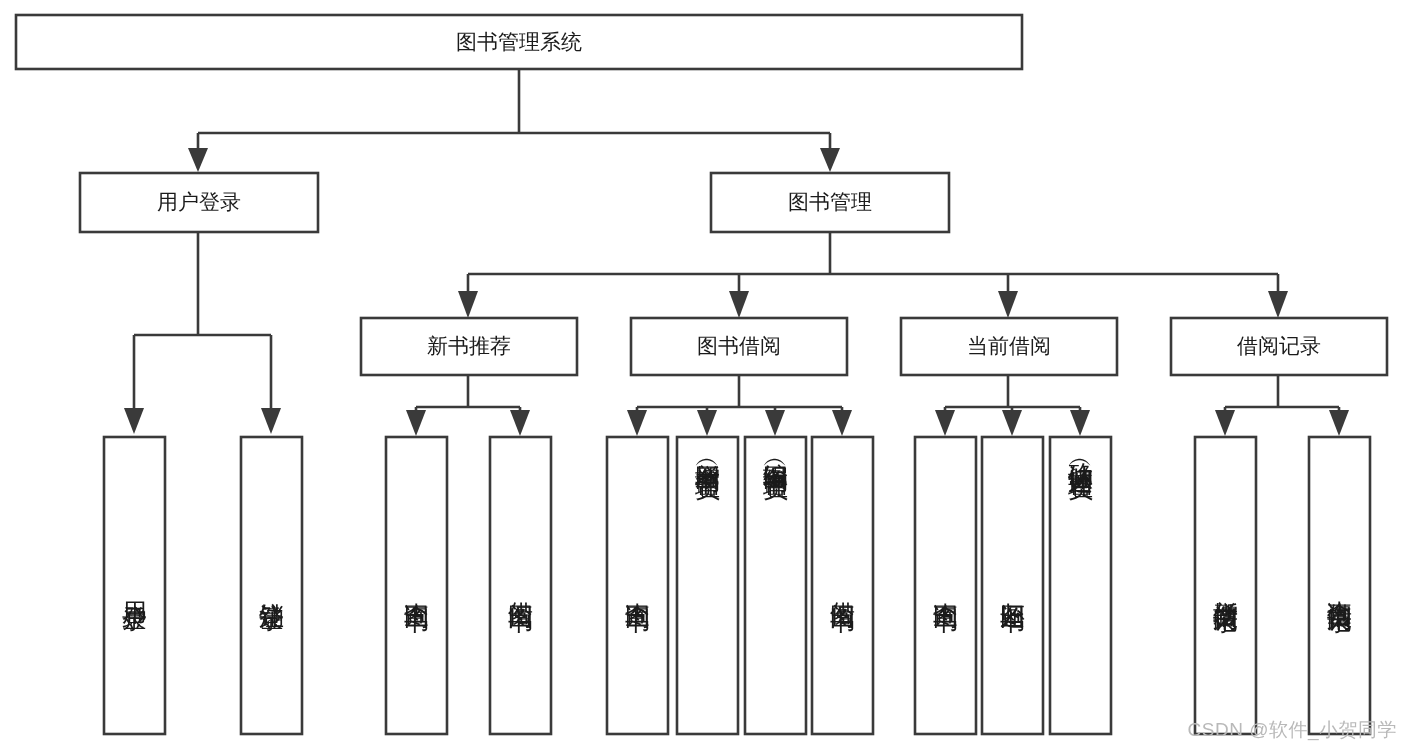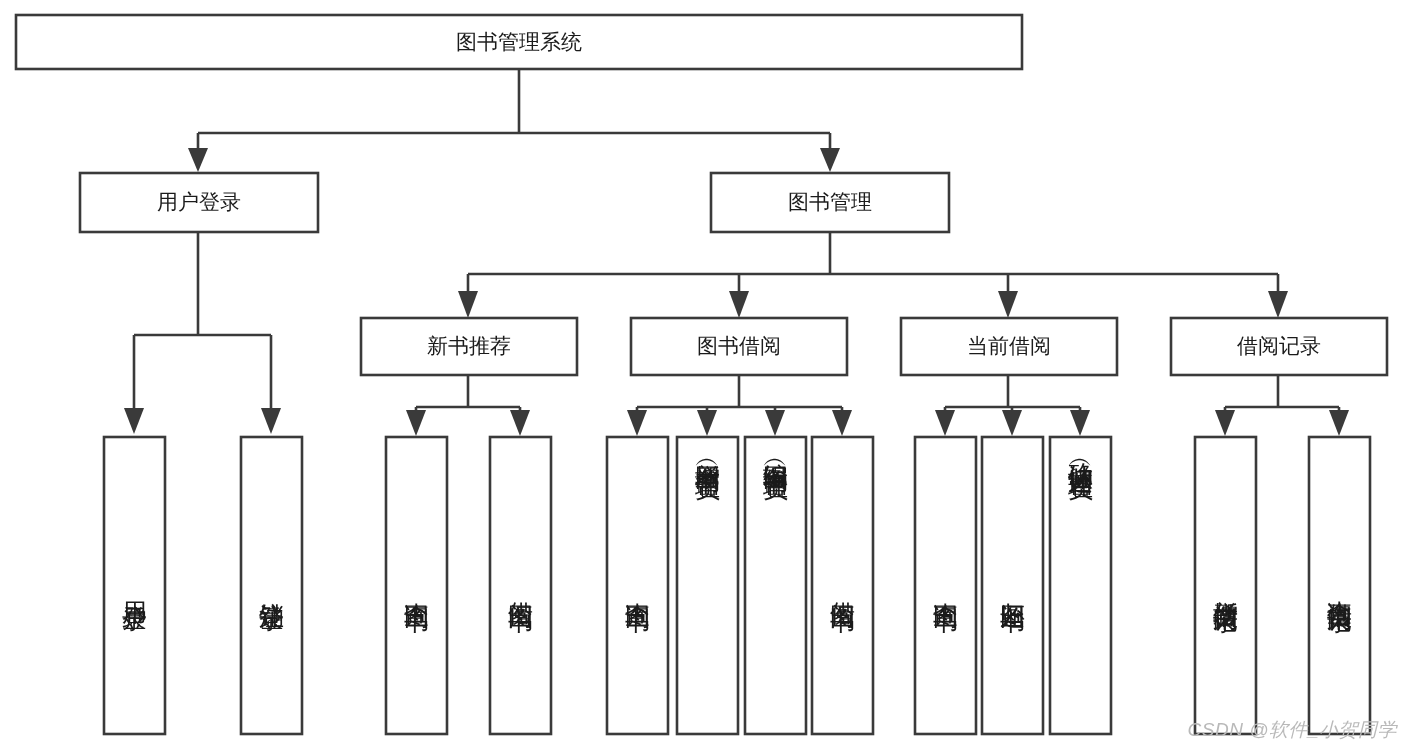--- a/index.html
+++ b/index.html
@@ -68,21 +68,20 @@
   }
   .watermark {
     position: absolute;
     right: 8px;
     bottom: 4px;
     font-family: "Liberation Sans", "DejaVu Sans", sans-serif;
     font-size: 19px;
     color: #b9b9b9;
     white-space: nowrap;
     letter-spacing: 0.5px;
-    font-style: italic;
   }
 </style>
 </head>
 <body>
 
 <div id="diagram-root">
 
   <svg id="diagram-svg" viewBox="0 0 1405 747">
     <defs></defs>
 

